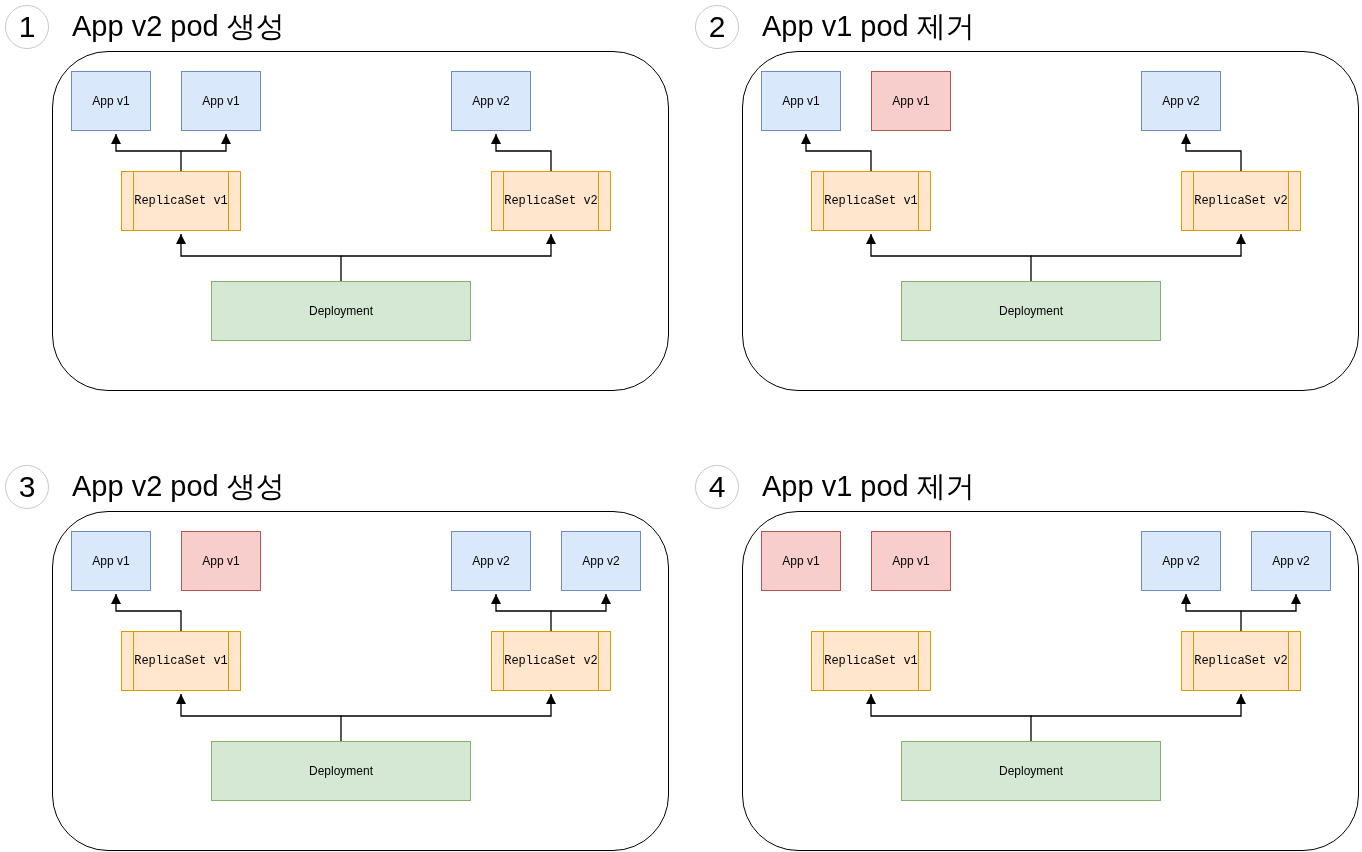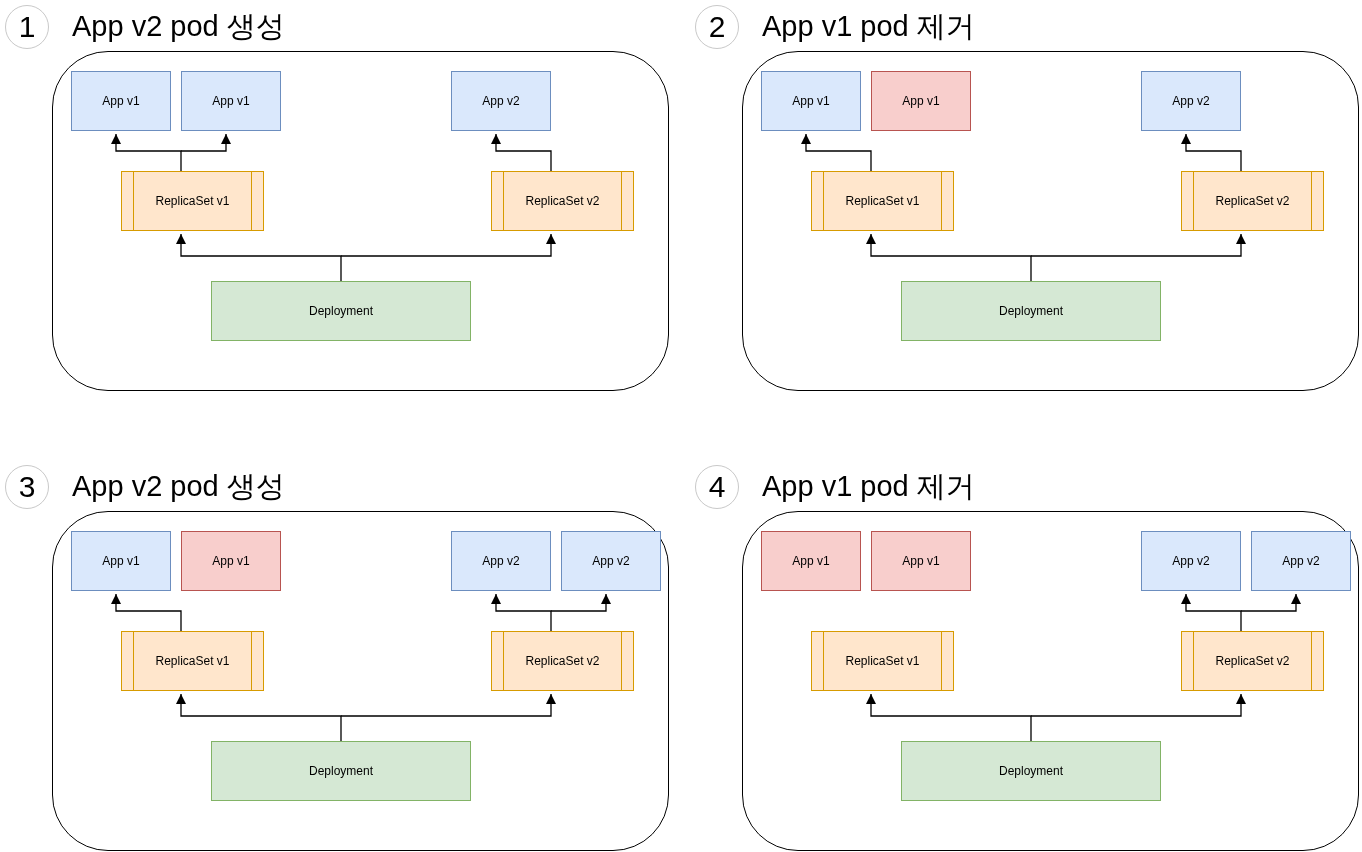--- a/index.html
+++ b/index.html
@@ -28,24 +28,24 @@
   }
   .frame {
     position:absolute; width:617px; height:340px; box-sizing:border-box;
     border:1px solid var(--frame-stroke); border-radius:56px;
   }
   .node {
     position:absolute; box-sizing:border-box; border:1px solid;
     display:flex; align-items:center; justify-content:center;
     font-size:12px; text-align:center; white-space:nowrap;
   }
-  .pod { width:100px; height:60px;text-align:right; }
+  .pod { width:80px; height:60px;text-align:right; }
   .pod.running { background:var(--pod-running-fill); border-color:var(--pod-running-stroke); }
   .pod.terminating { background:var(--pod-terminating-fill); border-color:var(--pod-terminating-stroke); }
-  .replicaset { width:143px; height:60px; background:var(--replicaset-fill); border-color:var(--replicaset-stroke); }
+  .replicaset { width:120px; height:60px; background:var(--replicaset-fill); border-color:var(--replicaset-stroke);font-family:Liberation Mono, monospace; }
   .replicaset::before, .replicaset::after {
     content:""; position:absolute; top:0; bottom:0; width:1px;
     background:var(--replicaset-stroke);
   }
   .replicaset::before { left:11px; }
   .replicaset::after { right:11px; }
   .deployment { width:260px; height:60px; background:var(--deployment-fill); border-color:var(--deployment-stroke);text-align:right; }
   svg.connectors { position:absolute; left:0; top:0; width:1362px; height:852px; pointer-events:none; }
   svg.connectors path.link { fill:none; stroke:var(--connector); stroke-width:1.3; }
   .arrowhead-shape { fill:var(--connector); }

